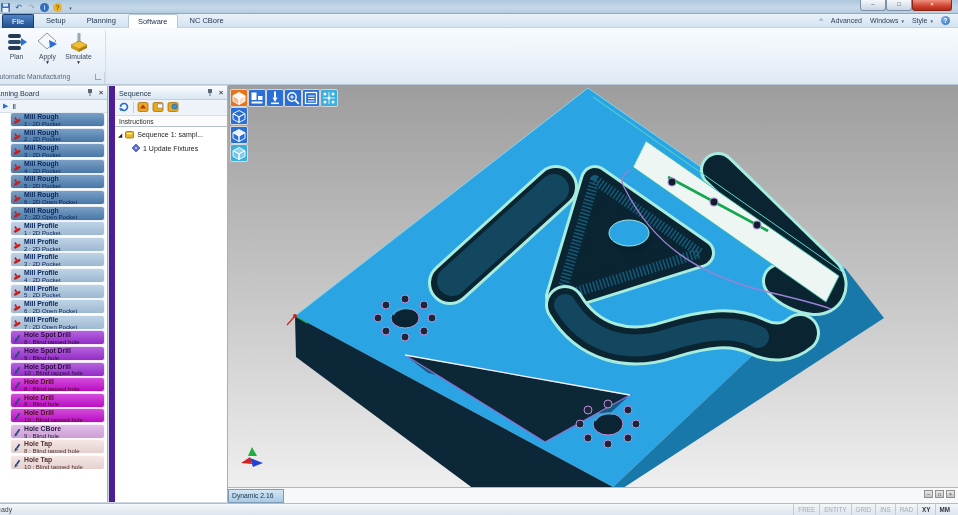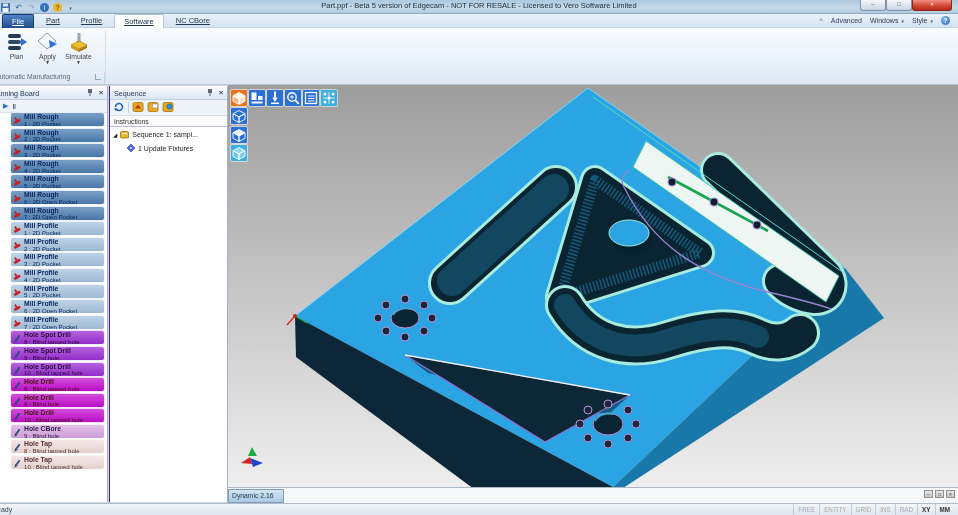--- a/index.html
+++ b/index.html
@@ -11,21 +11,21 @@
   .qa{left:0;top:1px;height:12px;display:flex;gap:2px;align-items:center;}
   .qa span{display:inline-block;width:11px;height:11px;font-size:8px;line-height:11px;text-align:center;}
   .qa .glyph{color:#2a5fa8;}
   .title-text{left:150px;right:150px;top:1px;text-align:center;font-size:7.5px;color:#1c2c3c;white-space:nowrap;}
   .winbtns{right:6px;top:0;display:flex;}
   .winbtn{height:11px;border:1px solid #7d90a6;border-top:none;border-radius:0 0 3px 3px;background:linear-gradient(#f4f8fb,#c9d6e4);font-size:6px;line-height:9px;text-align:center;color:#344;}
   .winbtn.close{background:linear-gradient(#f09080,#cf4530 60%,#b52a18);border-color:#8c2418;color:#fff;}
   
   .tabrow{left:0;top:14px;width:958px;height:14px;background:linear-gradient(#e9f1f9,#d4e3f1);border-bottom:1px solid #c3d2e2;}
   .tabs{left:2px;top:0;height:14px;display:flex;gap:3px;}
-  .tab{padding:0 9px;height:14px;line-height:14px;font-size:7.5px;color:#253a52;cursor:default;text-decoration:underline;}
+  .tab{padding:0 9px;height:14px;line-height:14px;font-size:7.5px;color:#253a52;cursor:default;}
   .tab.file{background:linear-gradient(#4f84c4,#1f4c8c);color:#fff;border-radius:2px 2px 0 0;border:1px solid #173a6e;border-bottom:none;}
   .tab.active{background:#fdfefe;border:1px solid #b9c8d8;border-bottom:none;border-radius:2px 2px 0 0;color:#1a2f4a;}
   .ribbon-right{right:8px;top:2px;display:flex;gap:8px;align-items:center;font-size:7px;color:#30405a;}
   .ribbon-right .chev{font-size:7px;color:#567;}
   .ribbon-right .dd{font-size:5px;color:#456;margin-left:-5px;}
   .help-circ{width:9px;height:9px;border-radius:50%;background:radial-gradient(circle at 35% 30%,#7fb2e8,#2f6fc0);color:#fff;font-size:6.5px;line-height:9px;text-align:center;font-weight:bold;}
   
   .ribbon{left:0;top:28px;width:958px;height:57px;background:linear-gradient(#f8fbfe,#e8f0f8 70%,#dde8f3);border-bottom:1px solid #b9c8d8;}
   .rb-buttons{left:2px;top:2px;display:flex;gap:2px;}
   .rbtn{width:29px;text-align:center;cursor:default;}
@@ -86,33 +86,32 @@
         <span><svg width="11" height="11">
             <circle cx="5.5" cy="5.5" r="4.5" fill="#2f6fc0"></circle>
             <text x="5.5" y="8" font-size="7" fill="#fff" text-anchor="middle" font-family="Liberation Sans">i</text>
           </svg></span>
         <span><svg width="11" height="11">
             <circle cx="5.5" cy="5.5" r="4.5" fill="#e8b42a"></circle>
             <text x="5.5" y="8" font-size="7" fill="#5a3a00" text-anchor="middle" font-family="Liberation Sans">?</text>
           </svg></span>
         <span><span class="glyph" style="color:#456;font-size:5px">▾</span></span>
       </div>
-    <div class="abs title-text">Part.ppf - Beta 5 version of Edgecam - NOT FOR RESALE - Licensed to Vero Software Limited</div>
     <div class="abs winbtns" id="winbtns">
         <span class="winbtn" style="width: 26px;">–</span>
         <span class="winbtn" style="width: 26px;">□</span>
         <span class="winbtn close" style="width: 40px;">×</span>
       </div>
   </div>
 
   <div class="abs tabrow">
     <div class="abs tabs" id="ribbon-tabs">
         <div class="tab file">File</div>
-        <div class="tab">Part</div>
-        <div class="tab">Profile</div>
+        <div class="tab">Setup</div>
+        <div class="tab">Planning</div>
         <div class="tab active">Software</div>
         <div class="tab">NC CBore</div>
       </div>
     <div class="abs ribbon-right" id="ribbon-right">
       <span class="chev">^</span>
     <span>Advanced</span>
         <span>Windows</span>
         <span class="dd">▾</span>
         <span>Style</span>
         <span class="dd">▾</span>
@@ -400,21 +399,21 @@
               <rect x="3.1" y="0.5" width="1.8" height="5.5" fill="#2a4a7c"></rect>
               <polygon points="2.4,6 5.6,6 4,9.5" fill="#2a4a7c"></polygon>
             </g>
           </svg>
           <div class="l1">Hole Tap</div>
           <div class="l2">10 :  Blind tapped hole</div>
         </div>
       </div>
   </div>
 
-  <div class="abs panel" style="left:109px;width:119px;border-left:1px solid #4c1d95;">
+  <div class="abs panel" style="left:109px;width:119px;border-left:6px solid #4c1d95;">
     <div class="panel-head">
       <span class="pt" style="left:4px;">Sequence</span>
       <span class="hicons" id="seq-head-icons">
           <span class="hico"><svg width="8" height="9">
               <rect x="2" y="1" width="4" height="4" fill="#5a6a7a"></rect>
               <line x1="4" y1="5" x2="4" y2="8" stroke="#5a6a7a" stroke-width="1"></line>
             </svg></span>
           <span class="hico"><span style="font-size:8px;color:#3a4a5a;font-weight:bold">×</span></span>
         </span>
     </div>

